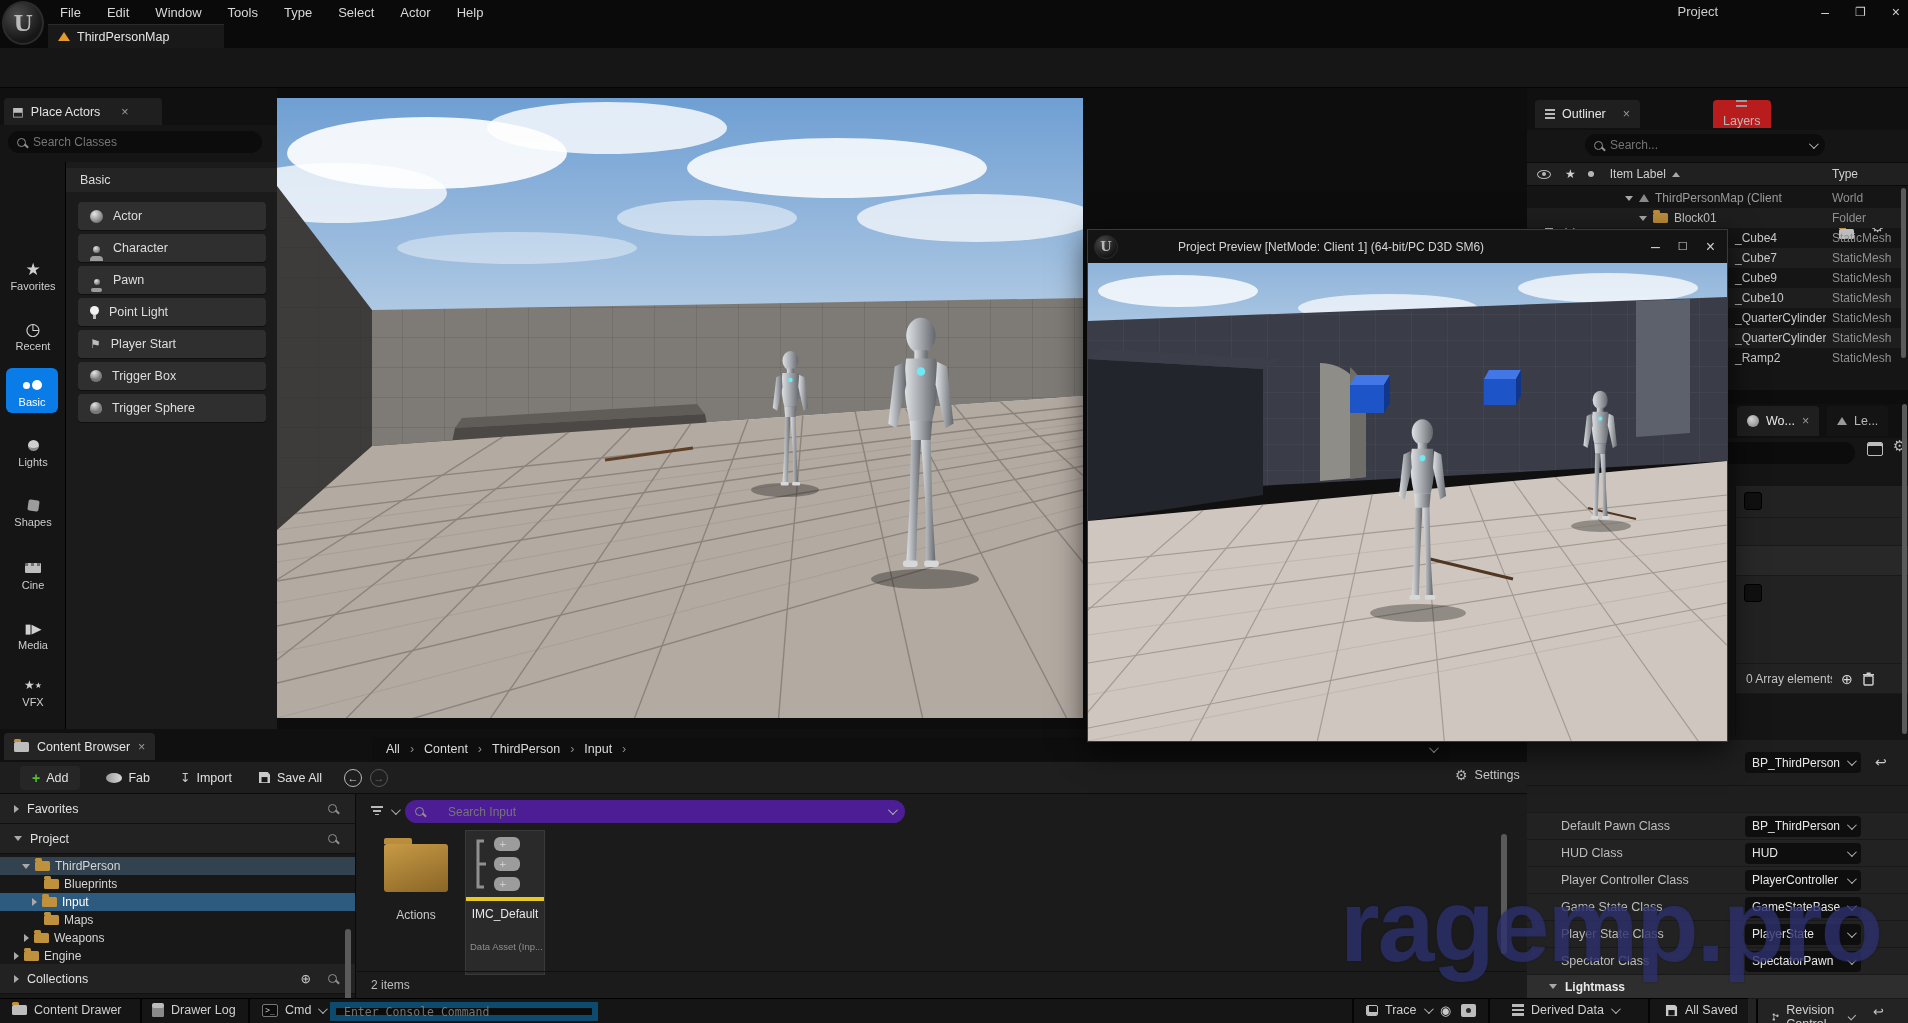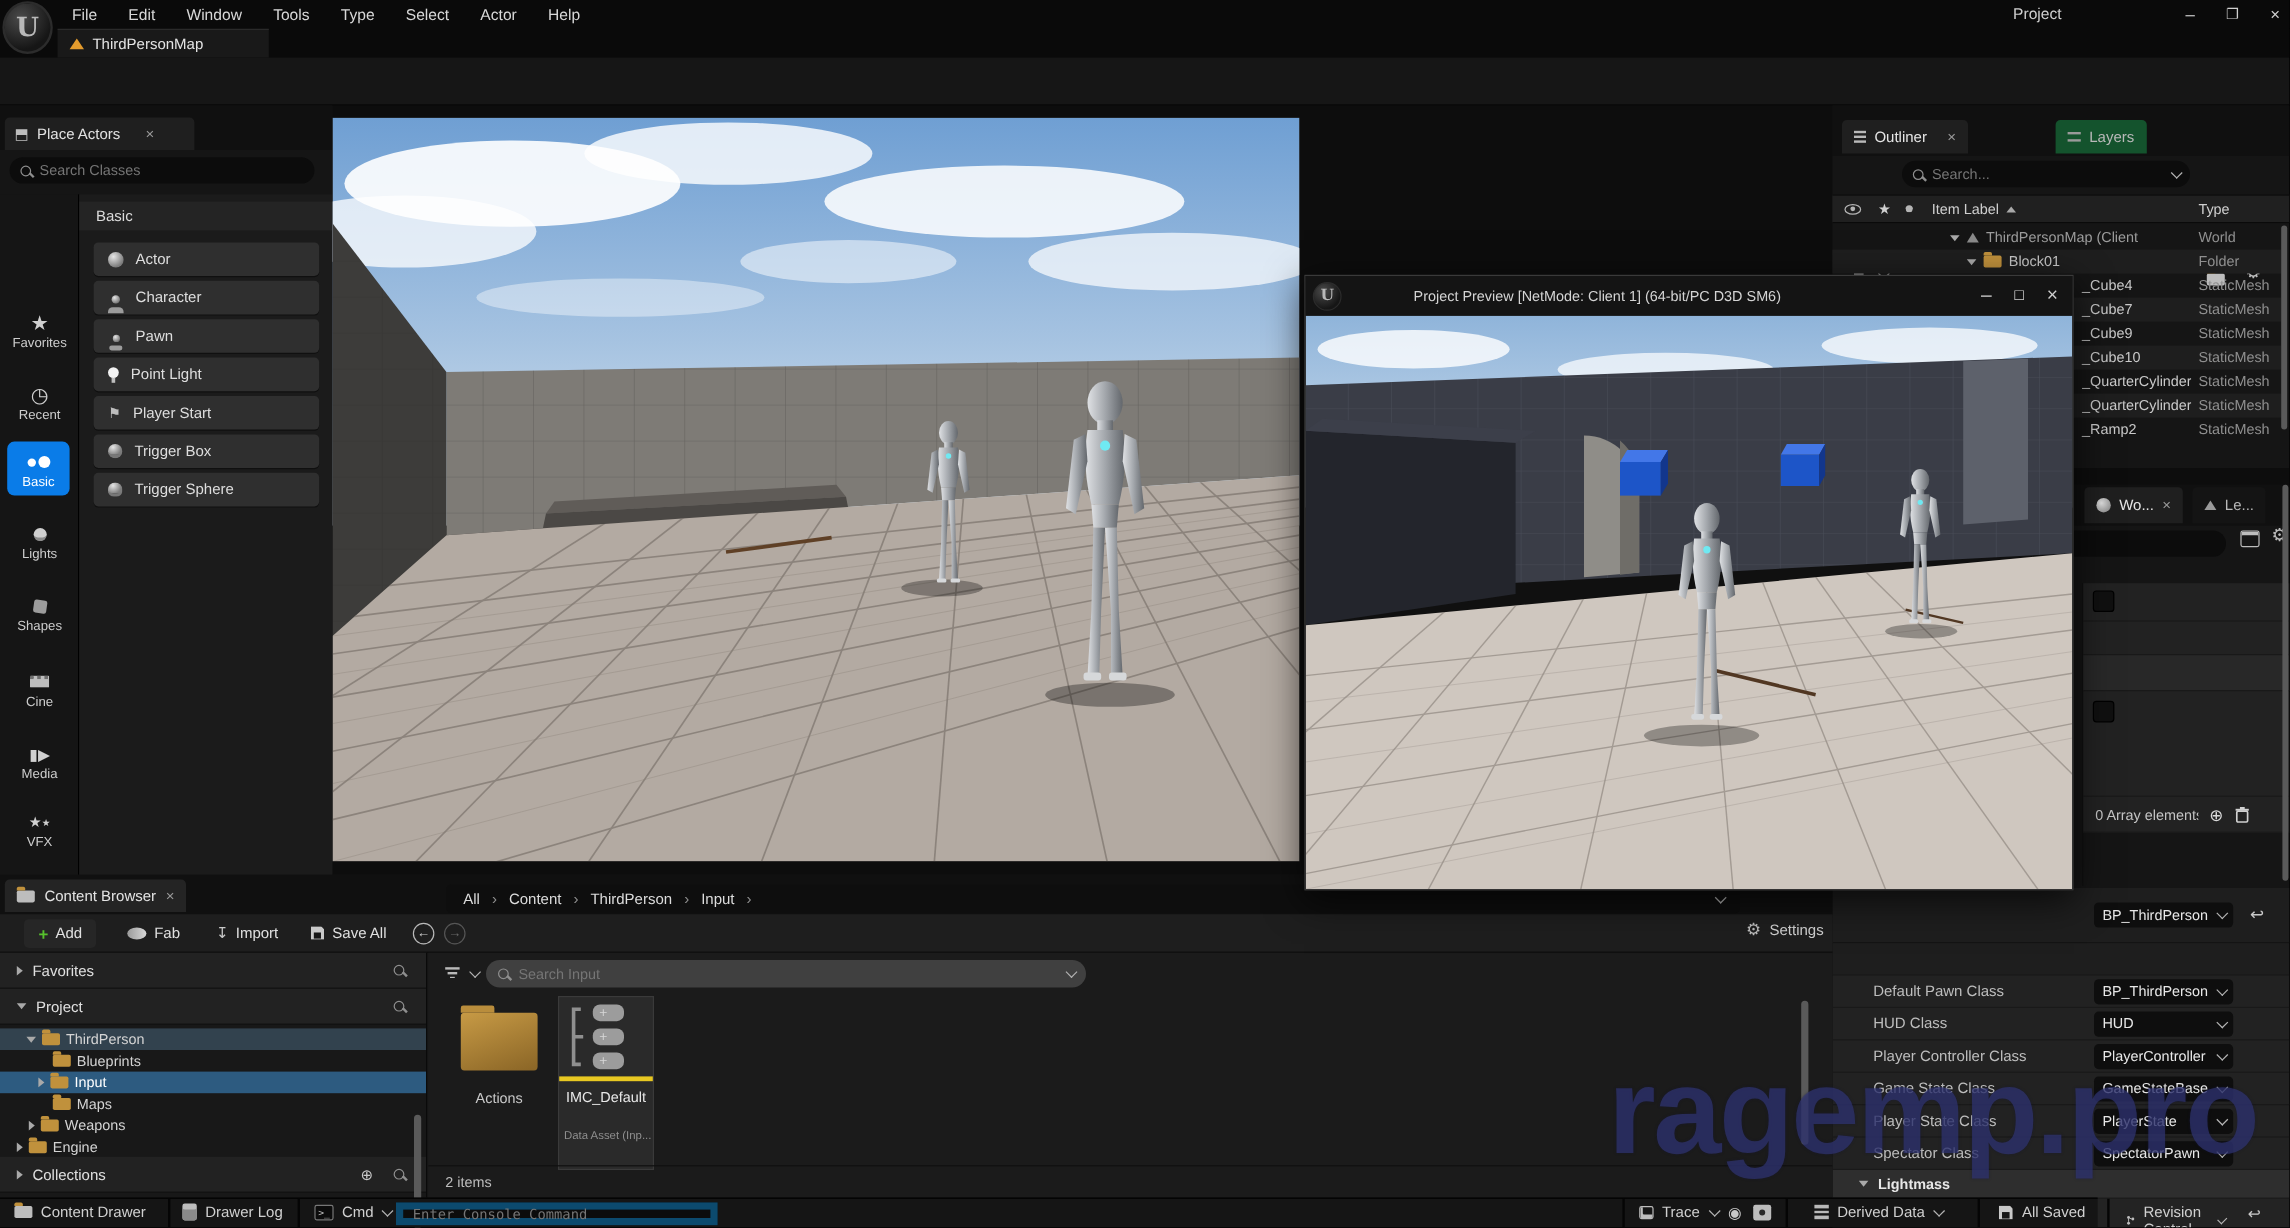--- a/index.html
+++ b/index.html
@@ -345,21 +345,21 @@
     <div style="position:absolute;left:0;top:0;width:100%;height:42px;background:#101010;"></div>
     <div class="ol-tab" style="left:8px;">
       <span class="bars">
           <i style="width:10px;"></i>
           <i style="width:10px;"></i>
           <i style="width:10px;"></i>
         </span>
       <span>Outliner</span>
       <span style="margin-left:10px;color:#9a9a9a;">×</span>
     </div>
-    <div class="ol-tab" style="left:186px;background:#14532d;color:#b9b9b9;">
+    <div class="ol-tab" style="left:186px;background:#b91c1c;color:#b9b9b9;flex-direction:column;">
       <span style="display:inline-block;width:11px;height:8px;border-top:2px solid #9a9a9a;border-bottom:2px solid #9a9a9a;"></span>
       <span>Layers</span>
     </div>
     <span class="abs bars" style="left:16px;top:135px;">
         <i style="width:12px;"></i>
         <i style="width:8px;margin:0 2px;"></i>
         <i style="width:4px;margin:0 4px;"></i>
       </span>
     <span class="abs chv" style="left:38px;top:138px;"></span>
     <div class="ol-search">
@@ -604,21 +604,21 @@
       <div class="scroll" style="right:4px;top:135px;width:6px;height:95px;"></div>
     </div>
 
     <div class="cb-files">
       <span class="abs bars" style="left:14px;top:12px;">
           <i style="width:12px;"></i>
           <i style="width:8px;margin:0 2px;"></i>
           <i style="width:4px;margin:0 4px;"></i>
         </span>
       <span class="abs chv" style="left:34px;top:14px;"></span>
-      <div class="abs flex" style="left:48px;top:6px;width:500px;height:23px;background:#404040;border-radius:12px;gap:8px;padding:0 10px;">
+      <div class="abs flex" style="left:48px;top:6px;width:500px;height:23px;background:#4c1d95;border-radius:12px;gap:24px;padding:0 10px;">
         <span class="sicon"></span>
         <input style="background: transparent; border: 0px; outline: 0px; color: rgb(138, 138, 138); font-size: 12px; width: 380px; font-family: &quot;Liberation Sans&quot;, sans-serif;" placeholder="Search Input">
         <span class="chv" style="margin-left:auto;"></span>
       </div>
 
       <div class="abs" style="left:16px;top:42px;width:86px;height:110px;">
         <div style="width:64px;height:48px;margin:8px auto 0;background:linear-gradient(160deg,#c79a45,#8a6526);border-radius:3px;position:relative;">
           <div style="position:absolute;left:0;top:-6px;width:28px;height:6px;background:#b98d3c;border-radius:2px 2px 0 0;"></div>
         </div>
         <div class="asset-label" style="margin-top:16px;">Actions</div>

